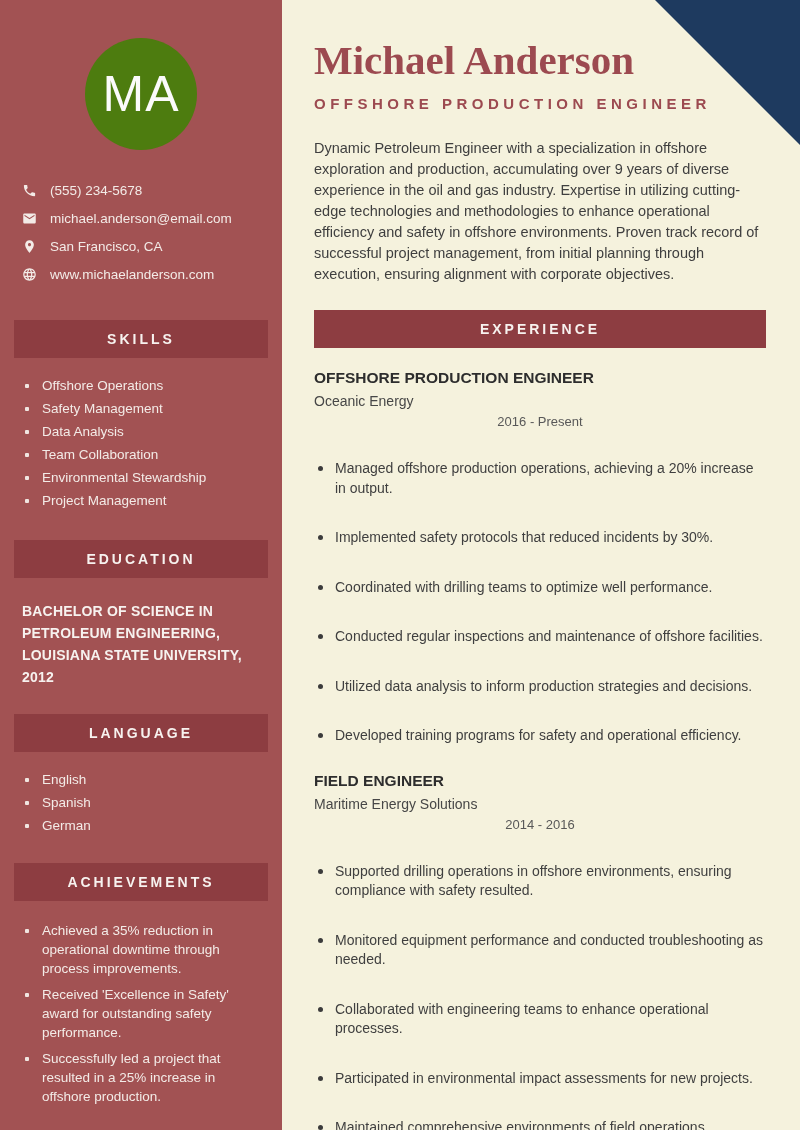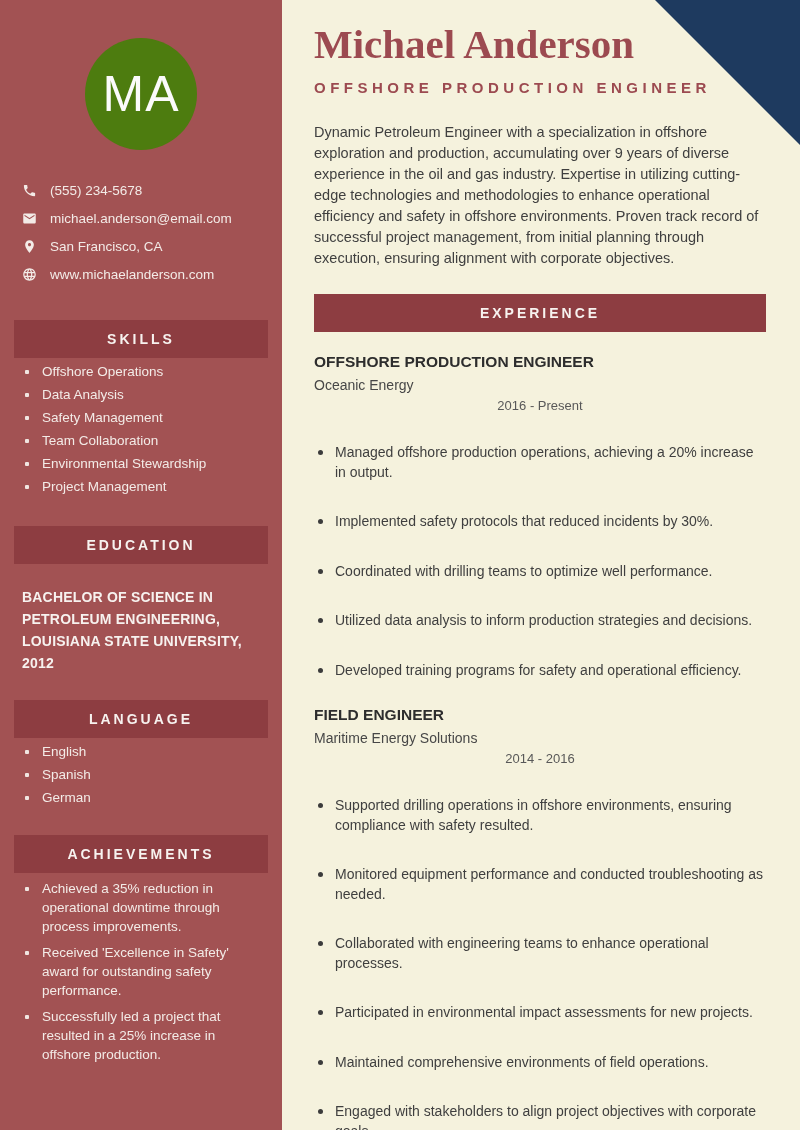--- a/index.html
+++ b/index.html
@@ -42,21 +42,21 @@
     display: flex; align-items: center; justify-content: center;
     font-size: 14px; font-weight: 700;
     letter-spacing: 3px;
     color: #f7f2ef;
   }
   .band-skills { margin-top: 38px; }
   .band-education { margin-top: 32px; }
   .band-language { margin-top: 26px; }
   .band-achievements { margin-top: 30px; }
 
-  .side-list { list-style: none; margin: 6px 16px 0 22px; }
+  .side-list { list-style: none; margin: 20px 16px 0 22px; }
   .side-list li {
     position: relative;
     padding-left: 20px;
     font-size: 13.5px;
     line-height: 15px;
     margin-bottom: 8px;
   }
   .side-list li::before {
     content: "";
     position: absolute;
@@ -73,21 +73,21 @@
     font-size: 14px;
     font-weight: 700;
     line-height: 22px;
     letter-spacing: 0.2px;
     color: #f7f2ef;
   }
 
   
   .main {
     flex: 1;
-    padding: 22px 34px 0 32px;
+    padding: 38px 34px 0 32px;
     position: relative;
   }
   .corner-triangle {
     position: absolute;
     top: 0; right: 0;
     width: 145px; height: 145px;
     background: #1e3a5f;
     clip-path: polygon(0 0, 100% 0, 100% 100%);
   }
   .name {
@@ -180,22 +180,22 @@
         <span>www.michaelanderson.com</span>
       </div>
     </div>
 
     <div class="band band-skills">
       <span>SKILLS</span>
     </div>
     <ul class="side-list">
 
     <li>Offshore Operations</li>
+        <li>Safety Management</li>
         <li>Data Analysis</li>
-        <li>Safety Management</li>
         <li>Team Collaboration</li>
         <li>Environmental Stewardship</li>
         <li>Project Management</li>
       </ul>
 
     <div class="band band-education">
       <span>EDUCATION</span>
     </div>
     <div class="edu-text">BACHELOR OF SCIENCE IN PETROLEUM ENGINEERING, LOUISIANA STATE UNIVERSITY, 2012</div>
 
@@ -237,20 +237,21 @@
 
     <section class="job">
           <div class="job-title">OFFSHORE PRODUCTION ENGINEER</div>
           <div class="job-company">Oceanic Energy</div>
           <div class="job-dates">2016 - Present</div>
           <ul class="job-bullets">
 
           <li>Managed offshore production operations, achieving a 20% increase in output.</li>
             <li>Implemented safety protocols that reduced incidents by 30%.</li>
             <li>Coordinated with drilling teams to optimize well performance.</li>
+            <li>Conducted regular inspections and maintenance of offshore facilities.</li>
             <li>Utilized data analysis to inform production strategies and decisions.</li>
             <li>Developed training programs for safety and operational efficiency.</li>
           </ul>
         </section>
         <section class="job">
           <div class="job-title">FIELD ENGINEER</div>
           <div class="job-company">Maritime Energy Solutions</div>
           <div class="job-dates">2014 - 2016</div>
           <ul class="job-bullets">
 

